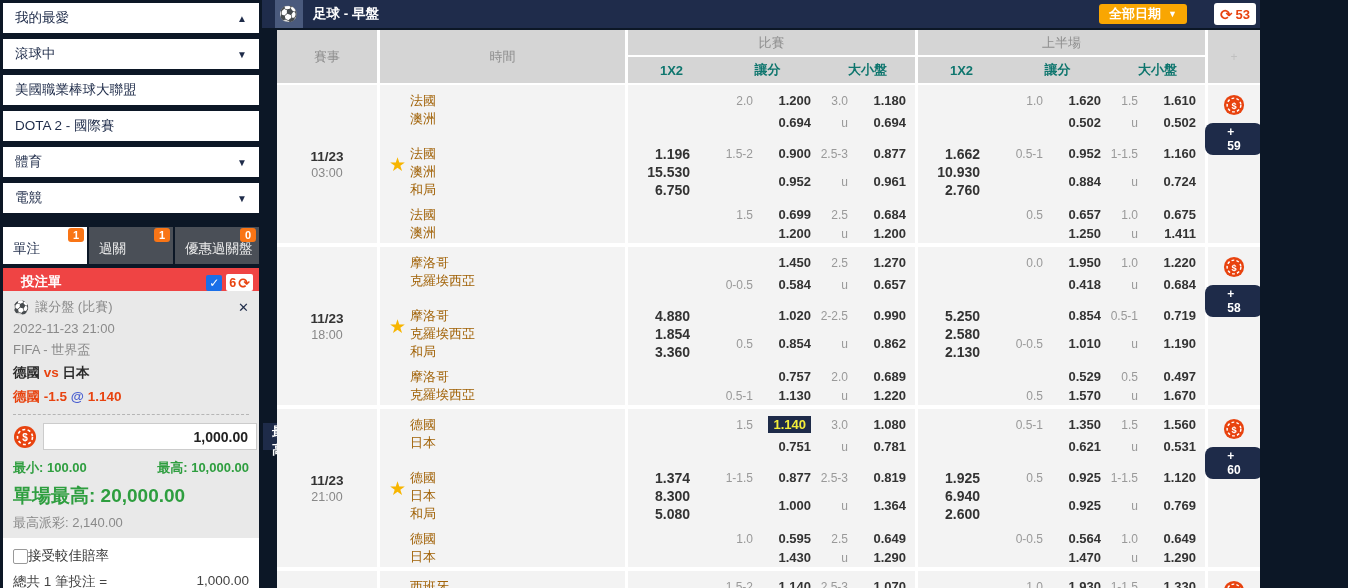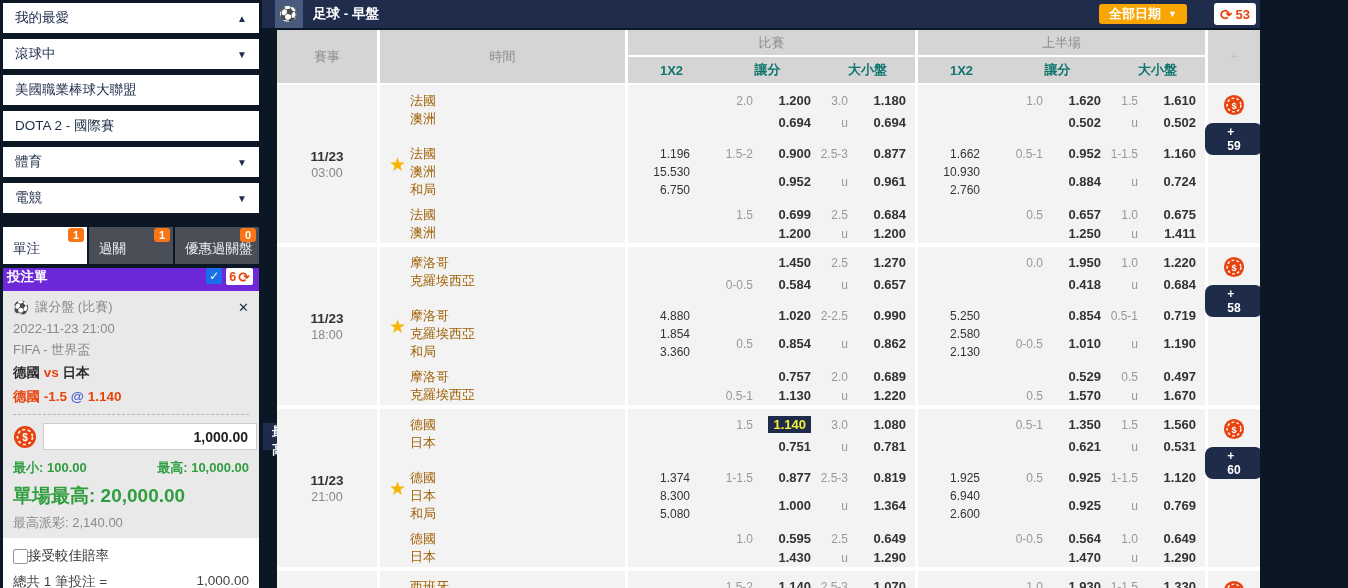--- a/index.html
+++ b/index.html
@@ -16,22 +16,22 @@
   .side-item.bold { font-weight:normal; }
 
   .tabs { display:flex; margin:14px 3px 0 3px; height:37px; }
   .tab { position:relative; flex:1; display:flex; align-items:flex-end; padding:0 0 6px 10px;
     background:#4a4f57; color:#f2f2f2; font-size:13.5px; margin-right:2px; cursor:pointer; }
   .tab:last-child { margin-right:0; }
   .tab.active { background:#fff; color:#1e2b49; }
   .tab-badge { position:absolute; top:1px; right:3px; background:#f97516; color:#fff;
     font-size:11px; font-weight:bold; padding:1px 5px; border-radius:3px; }
 
-  .slip-bar { margin:4px 3px 0 3px; height:23px; background:#6d28d9; display:flex;
-    align-items:flex-start; padding:0 6px 0 4px; }
+  .slip-bar { margin:4px 3px 0 3px; height:23px; background:#ef4444; display:flex;
+    align-items:flex-end; padding:0 6px 0 18px; }
   .slip-bar .title { color:#fff; font-weight:bold; font-size:13.5px; flex:1; }
   .cb-checked { width:16px; height:16px; background:#1a6fe8; border-radius:2px; color:#fff;
     font-size:12px; font-weight:bold; display:flex; align-items:center; justify-content:center; cursor:pointer; }
   .count-pill { margin-left:4px; background:#fff; border-radius:2px; padding:0 3px; height:17px;
     display:flex; align-items:center; gap:2px; }
   .count-pill .num { color:#e8430f; font-weight:bold; font-size:12.5px; }
   .count-pill .ref { color:#e8430f; font-weight:bold; font-size:14px; line-height:14px; cursor:pointer; }
 
   .slip-gray { margin:0 3px; background:#e9e9e9; padding:7px 10px 6px 10px; }
   .slip-row1 { display:flex; align-items:center; font-size:13px; color:#8a8a8a; }
@@ -99,21 +99,21 @@
   .star { position:absolute; left:9px; top:50%; transform:translateY(-50%); color:#f7b500;
     font-size:19px; cursor:pointer; }
   .ev-row { padding-left:30px; display:flex; flex-direction:column; justify-content:flex-start; }
   .ev-row span { font-size:13px; color:#a16207; line-height:18px; }
   .r0 { height:50px; padding-top:7px; }
   .r1 { height:66px; padding-top:10px; }
   .r2 { height:42px; padding-top:5px; }
   .odds-area {}
   .odds-row { display:grid; grid-template-columns:87px 105px 95px; }
   .box-1x2 { display:flex; flex-direction:column; align-items:flex-end; padding-right:25px; }
-  .box-1x2 span { font-size:12px; font-weight:normal; color:#333; line-height:18px; }
+  .box-1x2 span { font-size:14px; font-weight:bold; color:#333; line-height:18px; }
   .box-pair { display:grid; grid-template-columns:1fr 50px; padding-right:9px; }
   .box-pair .ln { text-align:right; font-size:12px; color:#999; line-height:18px; padding-right:8px; }
   .box-pair .od { text-align:right; font-size:13px; font-weight:bold; color:#333; line-height:18px; cursor:pointer; }
   .od .sel { background:#1e2b49; color:#f4ee3a; padding:1px 5px; display:inline-block; line-height:15px; }
   .icon-cell { display:flex; flex-direction:column; align-items:center; padding-top:9px; }
   .more-badge { margin-top:7px; background:#1e2b49; color:#fff; font-size:12px; font-weight:bold;
     padding:2px 22px; border-radius:8px; cursor:pointer; }
   .chip-sm { width:22px; height:22px; cursor:pointer; }
 </style>
 </head>

